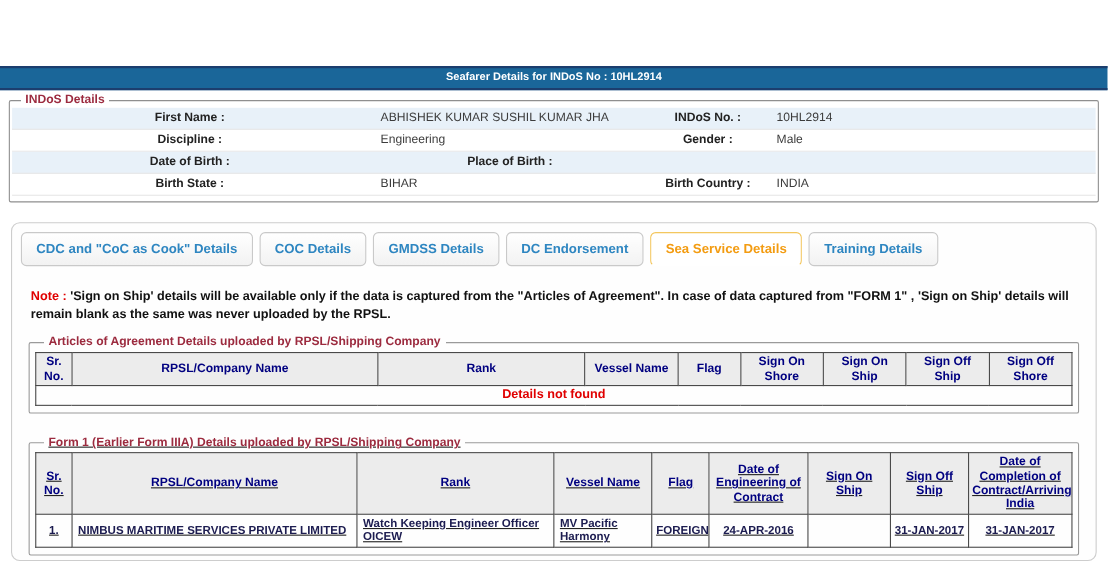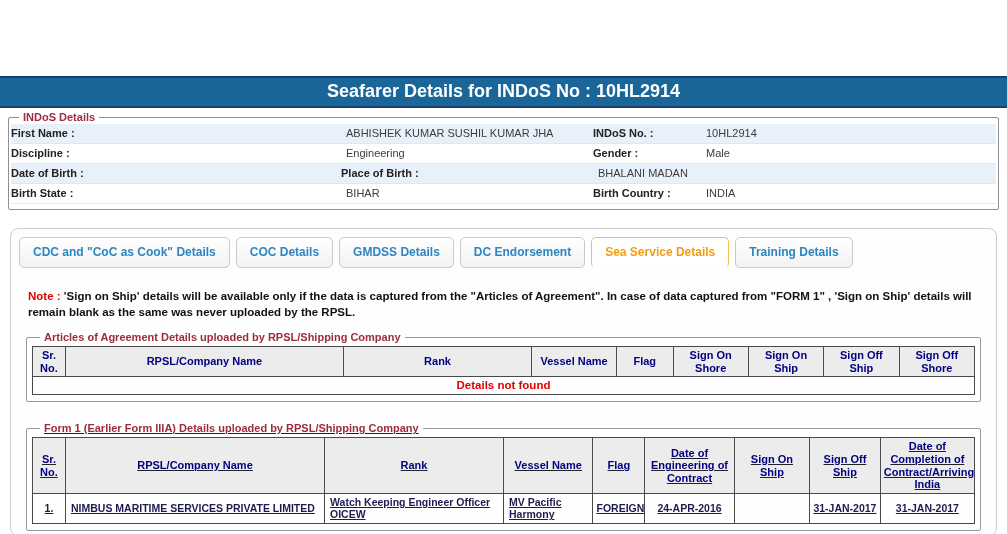--- a/index.html
+++ b/index.html
@@ -5,28 +5,28 @@
   * { box-sizing: border-box; margin: 0; padding: 0; }
   html, body { background: #fff; }
   body {
     width: 1007px; height: 534px;
     font-family: "Liberation Sans", sans-serif;
     color: #222; overflow: hidden; position: relative;
   }
 
   
   .titlebar {
-    margin-top: 76px;
+    margin-top: 60px;
     background: #1a6699;
     border-top: 2px solid #1c3e6e;
     border-bottom: 2px solid #1c3e6e;
     color: #ffffff;
     text-align: center;
     font-weight: bold;
-    font-size: 18px;
+    font-size: 10px;
     padding: 3px 0 4px;
   }
 
   
   fieldset {
     border: 1px solid #8f8f8f;
     border-radius: 2px;
   }
   legend {
     color: #9c2b3f;
@@ -43,21 +43,21 @@
   .frow {
     display: grid;
     grid-template-columns: 330px 252px 108px 1fr;
     height: 20px;
     line-height: 19px;
     font-size: 11px;
     border-bottom: 1px solid #e6e6e6;
   }
   .frow.stripe { background: #e8f1f9; }
   .flabel {
-    text-align: left;
+    text-align: center;
     font-weight: bold;
     color: #222;
     padding-right: 7px;
     white-space: nowrap;
   }
   .fvalue {
     text-align: left;
     color: #3c3c3c;
     padding-left: 5px;
     white-space: nowrap;
@@ -160,21 +160,20 @@
   </div>
   <div class="frow">
     <span class="flabel">Discipline :</span>
     <span class="fvalue">Engineering</span>
     <span class="flabel">Gender :</span>
     <span class="fvalue">Male</span>
   </div>
   <div class="frow stripe">
     <span class="flabel">Date of Birth :</span>
     <span class="flabel">Place of Birth :</span>
-    <span class="fvalue">BHALANI MADAN</span>
   </div>
   <div class="frow">
     <span class="flabel">Birth State :</span>
     <span class="fvalue">BIHAR</span>
     <span class="flabel">Birth Country :</span>
     <span class="fvalue">INDIA</span>
   </div>
 </fieldset>
 
 <div class="panel">

